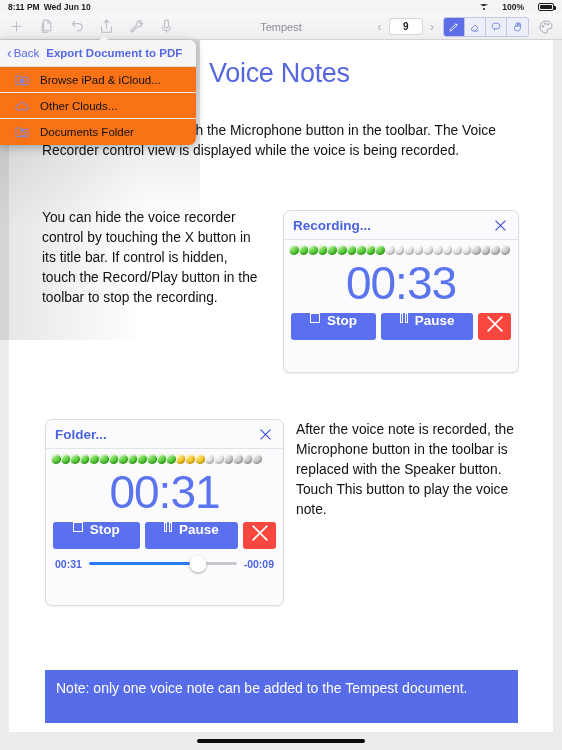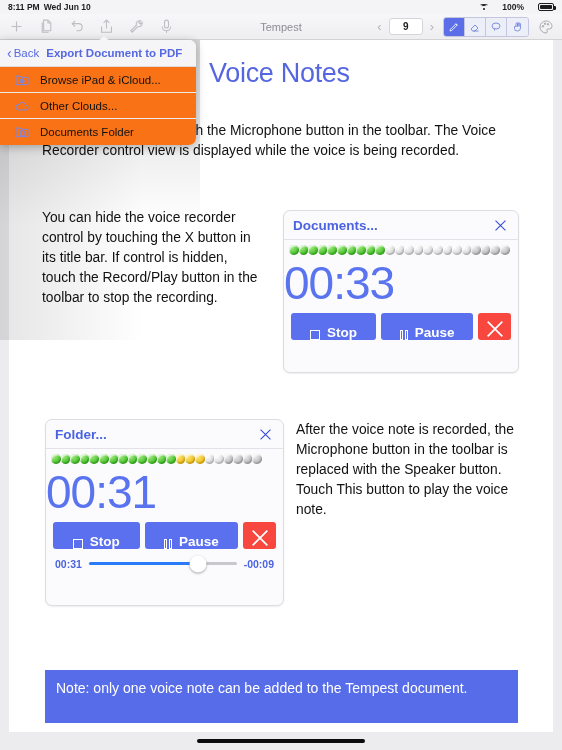--- a/index.html
+++ b/index.html
@@ -87,25 +87,25 @@
   .w-title-text { font-size: 13.5px; color: #4b63e0; font-weight: bold; }
   .w-close { margin-left: auto; width: 17px; height: 17px; color: #3a4fd8; }
   .w-close svg { width: 100%; height: 100%; display: block; }
   .meter { display: flex; gap: 0px; padding: 5px 5px 0 5px; }
   .dot { width: 9.6px; height: 9.6px; border-radius: 50%; flex: none;
      box-shadow: inset -1px -1.4px 1.2px rgba(0,0,0,0.18), inset 1px 1.4px 1.2px rgba(255,255,255,0.85); }
   .dot.g { background: radial-gradient(circle at 32% 28%, #9ce87a, #3fbe23 70%); }
   .dot.y { background: radial-gradient(circle at 32% 28%, #ffe47a, #ecbb10 70%); }
   .dot.x { background: radial-gradient(circle at 32% 28%, #fdfdfd, #d3d3d5 72%); }
   .dot.x2 { background: radial-gradient(circle at 32% 28%, #ebebed, #b5b5b8 72%); }
-  .timer { text-align: left; font-size: 46px; line-height: 1;
+  .timer { text-align: center; font-size: 46px; line-height: 1;
      color: #5a73ee; letter-spacing: -1px; padding: 5px 0 7px 0; font-weight: normal; }
   .btnrow { display: flex; gap: 5px; padding: 0 7px 7px 7px; }
   .btn { height: 27px; background: #5b70ee; border-radius: 3px; color: #fff;
-     display: flex; align-items: flex-end; justify-content: center; gap: 7px;
+     display: flex; align-items: flex-start; justify-content: center; gap: 7px;
      font-size: 13.5px; font-weight: bold; }
   .btn.stop { flex: 1.02; }
   .btn.pause { flex: 1.10; }
   .sq { width: 10px; height: 10px; border: 1.7px solid #fff; }
   .pp { display: flex; gap: 2px; }
   .pp i { width: 3px; height: 10px; border: 1.4px solid #fff; }
   .btn.x { width: 33px; background: #f7473f; flex: none; }
   .btn.x svg { width: 22px; height: 22px; display: block; color: #fff; }
   .sliderrow { display: flex; align-items: center; gap: 7px; padding: 2px 9px 0 9px; }
   .sl-t { font-size: 10.5px; color: #4b63e0; font-weight: bold; flex: none; }
@@ -262,21 +262,21 @@
   <div class="page">
 
     <div class="pagetitle">Voice Notes</div>
 
     <div class="para" id="p1">To add a voice note, touch the Microphone button in the toolbar. The Voice Recorder control view is displayed while the voice is being recorded.</div>
     <div class="para" id="p2">You can hide the voice recorder control by touching the X button in its title bar. If control is hidden, touch the Record/Play button in the toolbar to stop the recording.</div>
     <div class="para" id="p3">After the voice note is recorded, the Microphone button in the toolbar is replaced with the Speaker button. Touch This button to play the voice note.</div>
 
     <div class="widget" id="rec">
       <div class="w-title">
-        <span class="w-title-text">Documents...</span>
+        <span class="w-title-text">Recording...</span>
         <span class="w-close">
           <svg viewBox="0 0 24 24" fill="none" stroke="currentColor" stroke-width="1.6">
               <path d="M5 5l14 14M19 5L5 19"></path>
             </svg>
         </span>
       </div>
       <div class="meter">
           <span class="dot g"></span>
           <span class="dot g"></span>
           <span class="dot g"></span>

